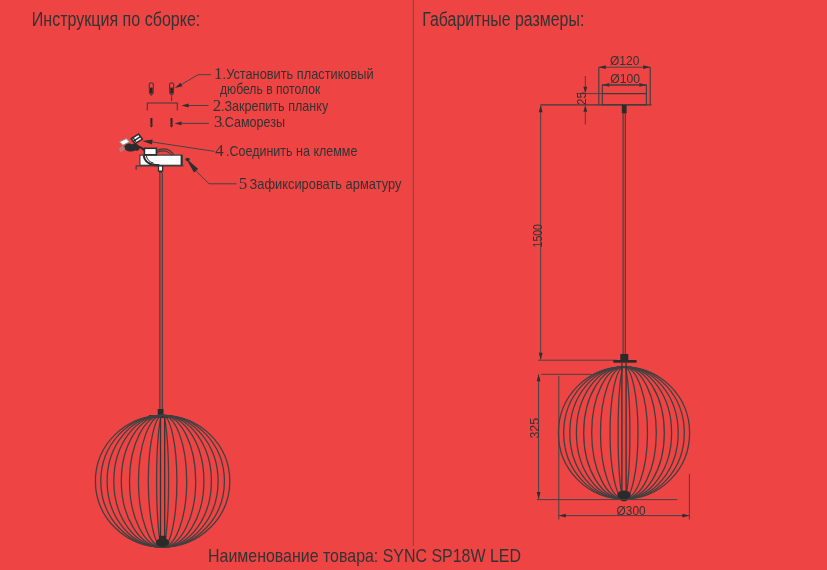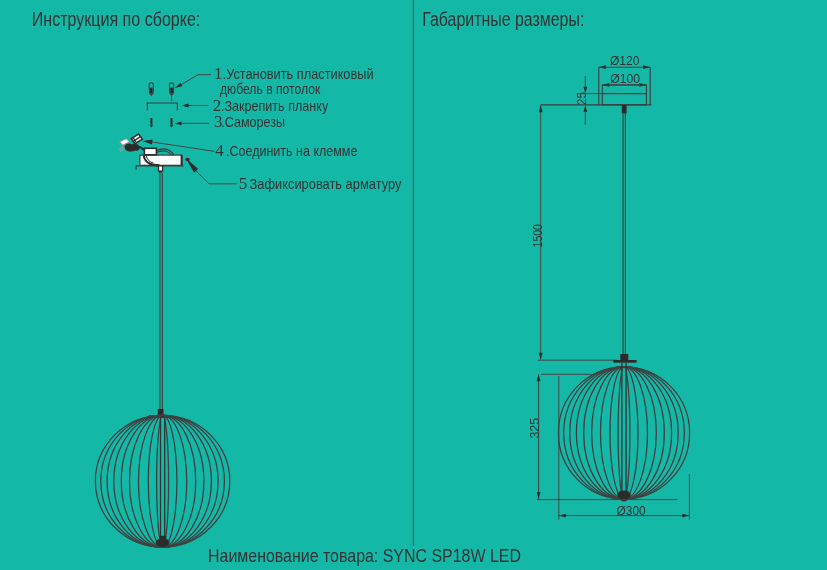--- a/index.html
+++ b/index.html
@@ -1,16 +1,16 @@
 <!DOCTYPE html>
 <html><head>
 <meta charset="utf-8">
 <style>
   html,body{margin:0;padding:0;background:#ffffff;}
-  #page{position:relative;width:827px;height:570px;background:#14b8a6;overflow:hidden;}
+  #page{position:relative;width:827px;height:570px;background:#ef4444;overflow:hidden;}
   svg{position:absolute;left:0;top:0;}
   text{fill:#333333;}
   .t20{font:20px "Liberation Sans", sans-serif;}
   .t18{font:18.2px "Liberation Sans", sans-serif;}
   .tx{font:14.5px "Liberation Sans", sans-serif;}
   .ns{font:17px "Liberation Serif", serif;}
   .dim{font:12px "Liberation Sans", sans-serif;}
   .ln{stroke:#3c3c3c;stroke-width:1.1;fill:none;}
   .thin{stroke:#444444;stroke-width:1;fill:none;}
   .ar{fill:#2e2e2e;stroke:none;}

